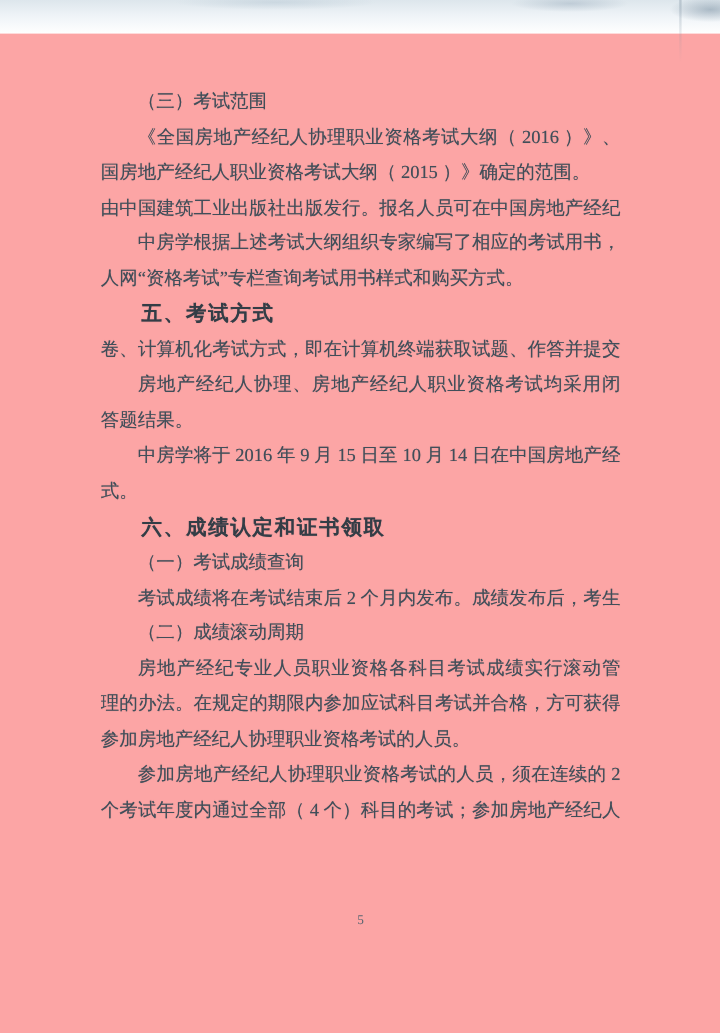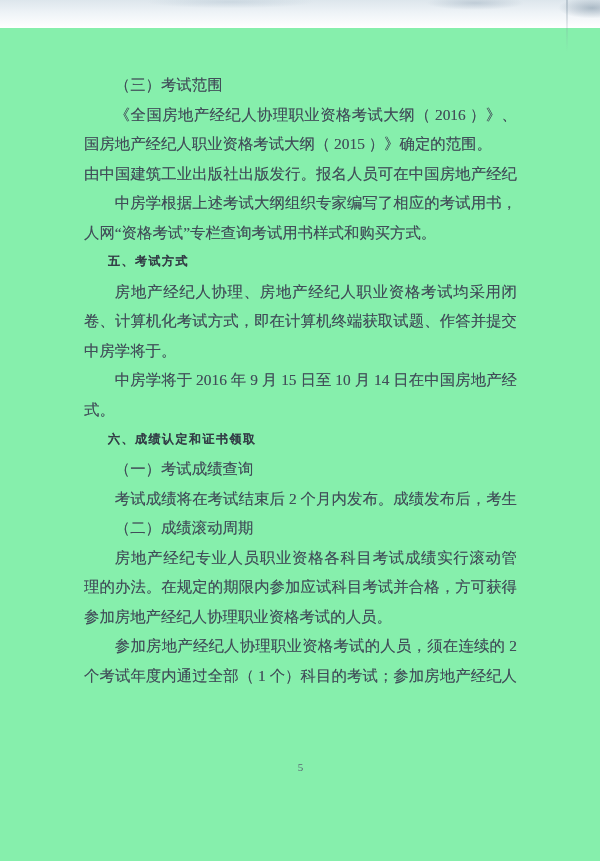--- a/index.html
+++ b/index.html
@@ -4,21 +4,21 @@
 <style>
   html, body {
     margin: 0;
     padding: 0;
     background: #ffffff;
   }
   .page {
     position: relative;
     width: 600px;
     height: 861px;
-    background: #86efac;
+    background: #fca5a5;
     overflow: hidden;
     font-family: "Liberation Serif", "DejaVu Serif", serif;
   }
   
   .top-band {
     position: absolute;
     top: 0; left: 0;
     width: 600px; height: 28px;
     background:
       radial-gradient(70px 10px at 475px 3px, rgba(140,160,178,0.40), rgba(140,160,178,0) 70%),
@@ -52,21 +52,21 @@
     text-align-last: justify;
     text-align: justify;
   }
   .line.indent {
     text-indent: 2em;
   }
   .line.bold {
     font-weight: bold;
     color: var(--heading-color, #333d46);
     letter-spacing: 1.5px;
-    font-size: 12px;
+    font-size: 17px;
     text-shadow: 0 0 0.6px rgba(51,61,70,0.65);
   }
   .page-num {
     position: absolute;
     top: 760px;
     left: 84px;
     width: 433px;
     height: 15px;
     line-height: 15px;
     text-align: center;
@@ -81,29 +81,29 @@
   <div class="top-band"></div>
   <div class="corner-streak"></div>
   <div class="content">
       <div class="line indent">（三）考试范围</div>
       <div class="line indent justify">《全国房地产经纪人协理职业资格考试大纲（ 2016 ）》、《全</div>
       <div class="line">国房地产经纪人职业资格考试大纲（ 2015 ）》确定的范围。</div>
       <div class="line justify">由中国建筑工业出版社出版发行。报名人员可在中国房地产经纪</div>
       <div class="line indent justify">中房学根据上述考试大纲组织专家编写了相应的考试用书，</div>
       <div class="line">人网“资格考试”专栏查询考试用书样式和购买方式。</div>
       <div class="line indent bold">五、考试方式</div>
+      <div class="line justify">卷、计算机化考试方式，即在计算机终端获取试题、作答并提交</div>
       <div class="line indent justify">房地产经纪人协理、房地产经纪人职业资格考试均采用闭</div>
-      <div class="line justify">卷、计算机化考试方式，即在计算机终端获取试题、作答并提交</div>
-      <div class="line">中房学将于。</div>
+      <div class="line">答题结果。</div>
       <div class="line indent justify">中房学将于 2016 年 9 月 15 日至 10 月 14 日在中国房地产经</div>
       <div class="line">式。</div>
       <div class="line indent bold">六、成绩认定和证书领取</div>
       <div class="line indent">（一）考试成绩查询</div>
       <div class="line indent justify">考试成绩将在考试结束后 2 个月内发布。成绩发布后，考生</div>
       <div class="line indent">（二）成绩滚动周期</div>
       <div class="line indent justify">房地产经纪专业人员职业资格各科目考试成绩实行滚动管</div>
       <div class="line justify">理的办法。在规定的期限内参加应试科目考试并合格，方可获得</div>
       <div class="line">参加房地产经纪人协理职业资格考试的人员。</div>
       <div class="line indent justify">参加房地产经纪人协理职业资格考试的人员，须在连续的 2</div>
-      <div class="line justify">个考试年度内通过全部（ 1 个）科目的考试；参加房地产经纪人</div>
+      <div class="line justify">个考试年度内通过全部（ 4 个）科目的考试；参加房地产经纪人</div>
     </div>
   <div class="page-num">5</div>
 </div>
 
 </body></html>

